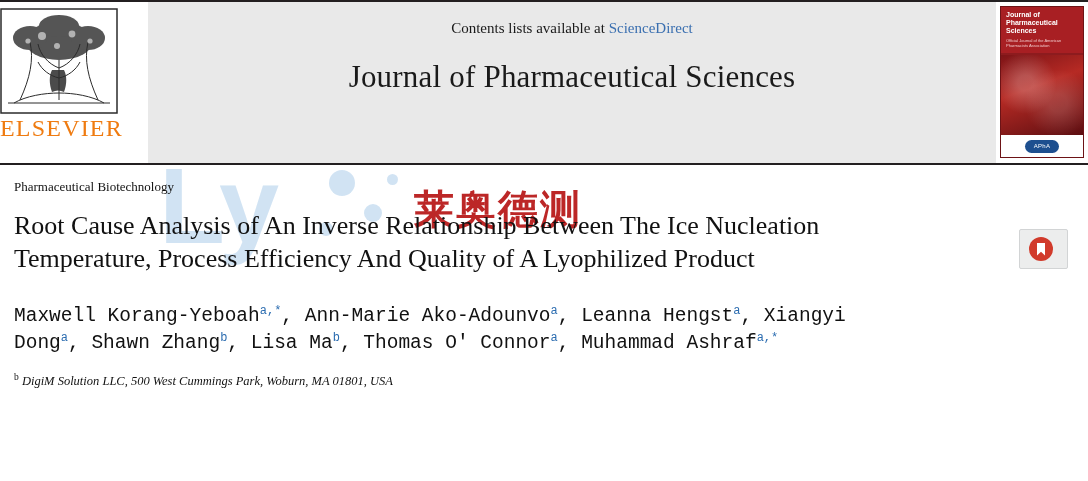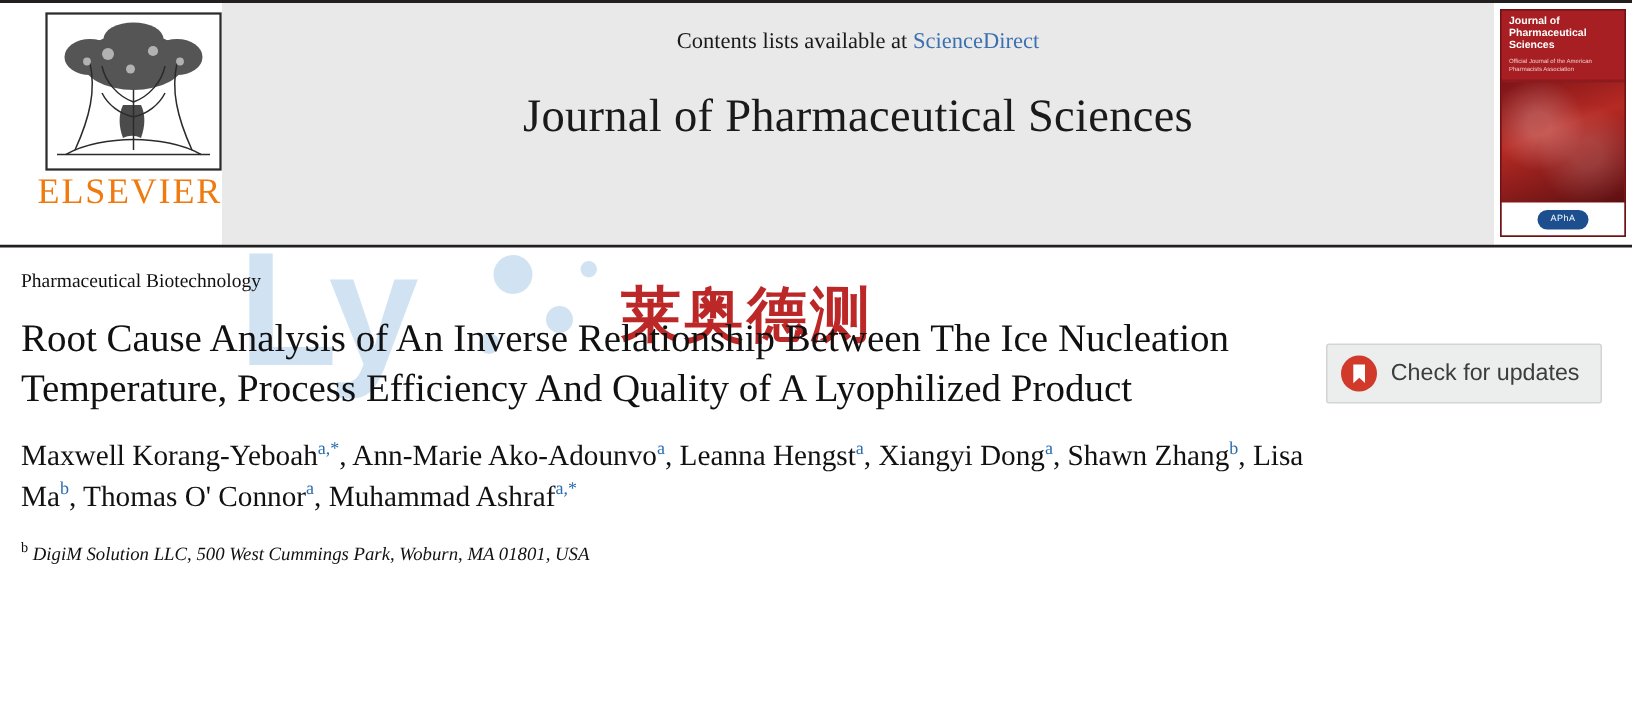--- a/index.html
+++ b/index.html
@@ -27,21 +27,21 @@
     background: #ffffff;
     box-sizing: border-box;
   }
 
   
   .elsevier-block {
     width: 148px;
     flex: 0 0 148px;
     display: flex;
     flex-direction: column;
-    align-items: flex-end;
+    align-items: flex-start;
     justify-content: flex-start;
     padding-top: 6px;
     box-sizing: border-box;
     background: #ffffff;
   }
   .elsevier-tree {
     width: 118px;
     height: 106px;
     display: block;
   }
@@ -263,22 +263,22 @@
     clip-path: polygon(0 0, 100% 0, 100% 100%, 50% 72%, 0 100%);
   }
   .crossmark-text {
     font-family: "Liberation Sans", sans-serif;
     font-size: 15.5px;
     color: #3c3c3c;
   }
 
   
   .authors {
-    margin-top: 16px;
-    font-family: Liberation Serif, serif;
+    margin-top: 28px;
+    font-family: Liberation Mono, monospace;
     font-size: 19.5px;
     line-height: 27px;
     color: #111111;
     max-width: 860px;
   }
   .authors sup {
     font-size: 12px;
     color: #2b6cb0;
     vertical-align: super;
     line-height: 0;
@@ -378,21 +378,20 @@
 </div>
 
 <div class="article">
 
   <div class="section-label">Pharmaceutical Biotechnology</div>
 
   <div class="title-row">
     <h1 class="paper-title">Root Cause Analysis of An Inverse Relationship Between The Ice Nucleation Temperature, Process Efficiency And Quality of A Lyophilized Product</h1>
     <div class="crossmark">
       <span class="crossmark-logo"></span>
-      <span class="crossmark-text">Check for updates</span>
     </div>
   </div>
 
   <div class="authors"><span>Maxwell Korang-Yeboah</span><sup>a,*</sup>, <span>Ann-Marie Ako-Adounvo</span><sup>a</sup>, <span>Leanna Hengst</span><sup>a</sup>, <span>Xiangyi Dong</span><sup>a</sup>, <span>Shawn Zhang</span><sup>b</sup>, <span>Lisa Ma</span><sup>b</sup>, <span>Thomas O' Connor</span><sup>a</sup>, <span>Muhammad Ashraf</span><sup>a,*</sup></div>
 
   <div class="affiliations">
       <div class="aff"><sup>b</sup><span> DigiM Solution LLC, 500 West Cummings Park, Woburn, MA 01801, USA</span></div>
     </div>
 
 </div>

